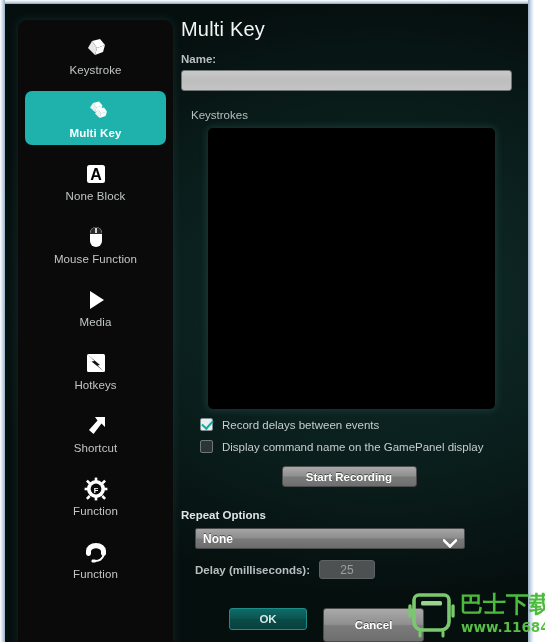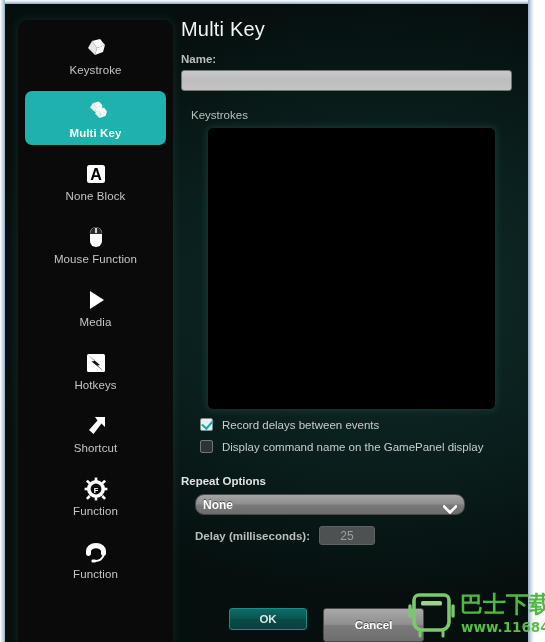--- a/index.html
+++ b/index.html
@@ -186,21 +186,21 @@
     margin-top: 22px;
     font-size: 11.5px;
     color: #dfe4e4;
     font-weight: bold;
   }
   #repeat-select {
     margin-top: 7px; margin-left: 14px;
     width: 270px; height: 21px;
     background: linear-gradient(to bottom,#a5a5a5 0%,#8d8d8d 48%,#7a7a7a 52%,#6c6c6c 100%);
     border: 1px solid #4a4a4a;
-    border-radius: 9px;
+    border-radius: 2px;
     display: flex; align-items: center;
     padding: 0 7px;
     cursor: pointer;
   }
   #repeat-select .sel-value {
     flex: 1;
     font-size: 12px; font-weight: bold; color: #ffffff;
     text-shadow: 0 -1px 0 rgba(0,0,0,.45);
   }
   .chev { width: 14px; height: 9px; flex: none; }
@@ -403,20 +403,21 @@
       <div class="check-row">
         <span class="cbox on"></span>
         <span class="check-text">Record delays between events</span>
       </div>
 
       <div class="check-row">
         <span class="cbox off"></span>
         <span class="check-text">Display command name on the GamePanel display</span>
       </div>
 
+      <button id="start-recording" class="gray-btn">Start Recording</button>
 
       <div id="repeat-label">Repeat Options</div>
 
       <div id="repeat-select">
         <span class="sel-value">None</span>
         <span class="chev">
           <svg width="14" height="9" viewBox="0 0 14 9">
             <path d="M1 1.5 L7 7.5 L13 1.5" stroke="#ffffff" stroke-width="2.6" fill="none" stroke-linecap="square"></path>
           </svg>
         </span>

